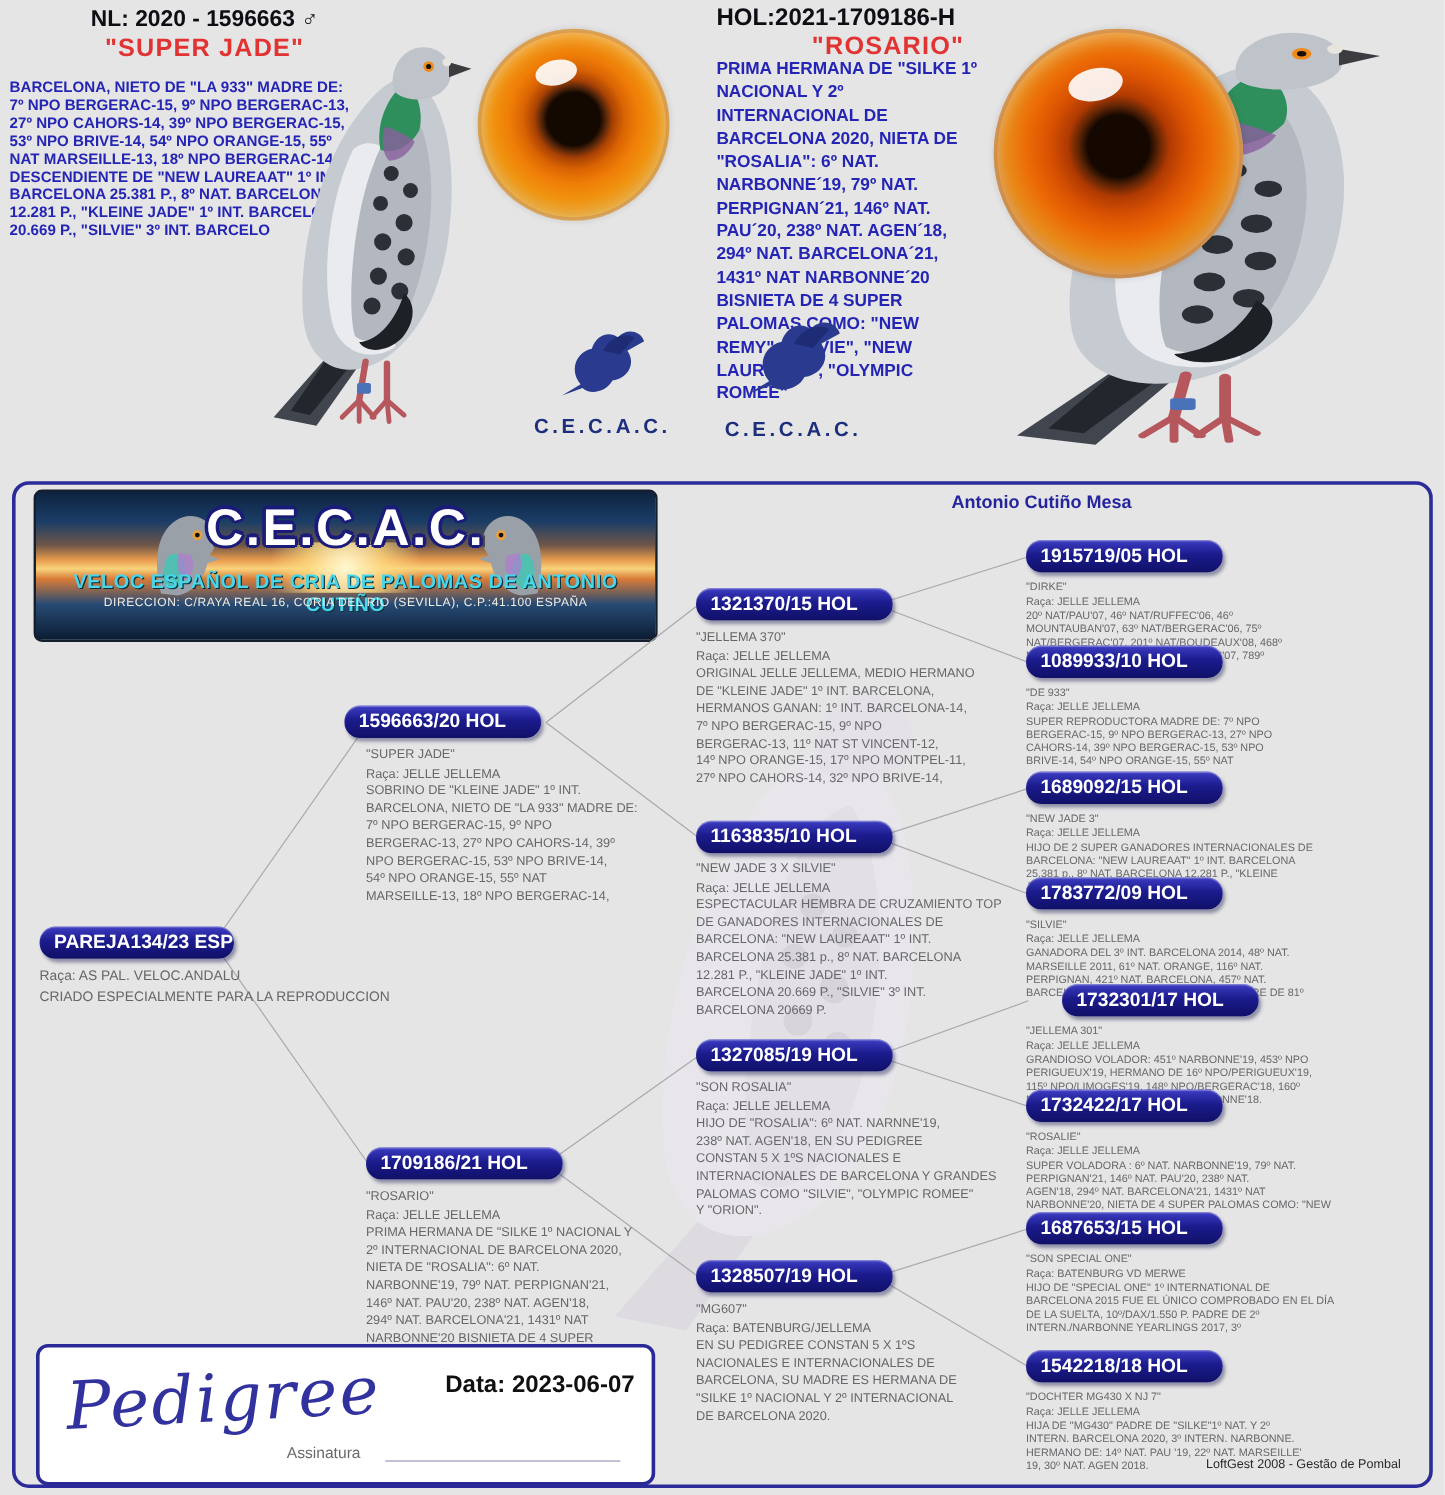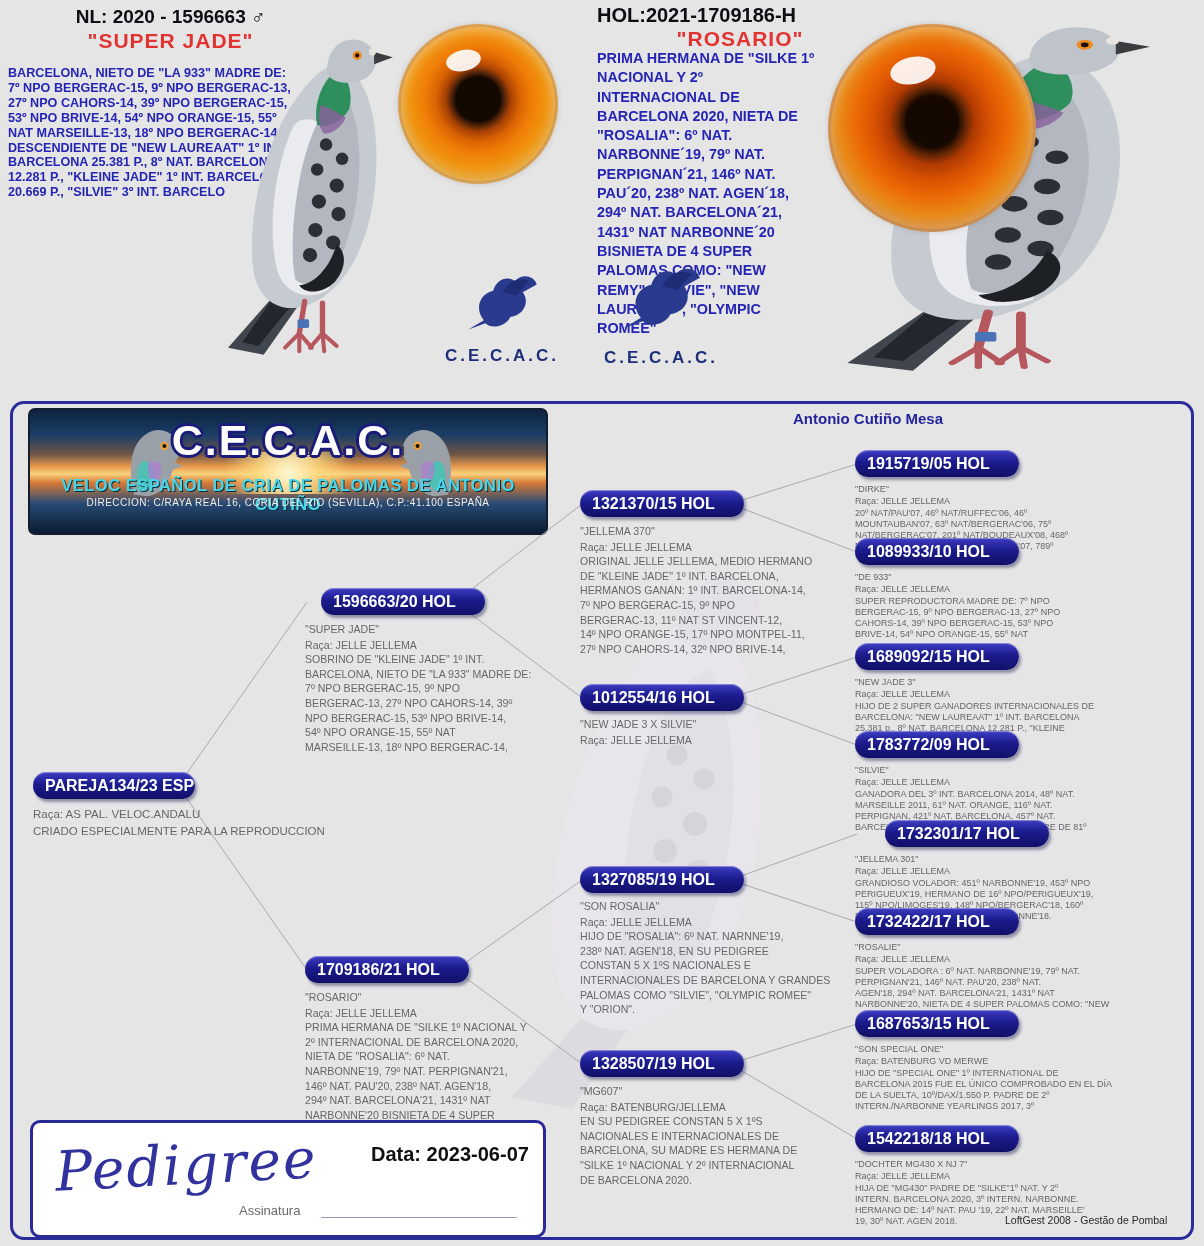--- a/index.html
+++ b/index.html
@@ -233,21 +233,21 @@
         <line x1="730" y1="1064" x2="857" y2="1139"></line>
     </g>
   </svg>
 
   <div class="abs ringbox" style="left:33px;top:772px;width:150px;">PAREJA134/23 ESP</div>
   <div class="abs ntxt t-g1" style="left:33px;top:806px;width:330px;">
     <div class="nrace">Raça: AS PAL. VELOC.ANDALU</div>
     <div class="ninfo">CRIADO  ESPECIALMENTE  PARA  LA  REPRODUCCION</div>
   </div>
 
-  <div class="abs ringbox w1" style="left:321px;top:588px;">1596663/20 HOL</div>
+  <div class="abs ringbox w1" style="left:287px;top:588px;">1596663/20 HOL</div>
   <div class="abs ntxt t-mid" style="left:305px;top:622px;width:256px;">
     <div class="nname">"SUPER JADE"</div>
     <div class="nrace">Raça: JELLE JELLEMA</div>
     <div class="ninfo">SOBRINO DE "KLEINE JADE" 1º INT.
 BARCELONA, NIETO DE "LA 933" MADRE DE:
 7º NPO BERGERAC-15,  9º NPO
 BERGERAC-13,   27º NPO CAHORS-14,  39º
 NPO BERGERAC-15,  53º NPO BRIVE-14,
 54º NPO ORANGE-15,  55º NAT
 MARSEILLE-13,  18º NPO BERGERAC-14,</div>
@@ -272,24 +272,31 @@
     <div class="nrace">Raça: JELLE JELLEMA</div>
     <div class="ninfo">ORIGINAL JELLE JELLEMA, MEDIO HERMANO
 DE "KLEINE JADE" 1º INT. BARCELONA,
 HERMANOS GANAN:  1º INT. BARCELONA-14,
 7º NPO BERGERAC-15,  9º NPO
 BERGERAC-13,  11º NAT ST VINCENT-12,
 14º NPO ORANGE-15, 17º NPO MONTPEL-11,
 27º NPO CAHORS-14,  32º NPO BRIVE-14,</div>
   </div>
 
-  <div class="abs ringbox w1" style="left:580px;top:684px;">1012554/16 HOL</div>
+  <div class="abs ringbox w1" style="left:580px;top:684px;">1163835/10 HOL</div>
   <div class="abs ntxt t-mid" style="left:580px;top:717px;width:264px;">
     <div class="nname">"NEW JADE 3 X SILVIE"</div>
     <div class="nrace">Raça: JELLE JELLEMA</div>
+    <div class="ninfo">ESPECTACULAR HEMBRA DE CRUZAMIENTO TOP
+DE GANADORES INTERNACIONALES DE
+BARCELONA:  "NEW LAUREAAT" 1º INT.
+BARCELONA 25.381 p., 8º NAT. BARCELONA
+12.281 P., "KLEINE JADE" 1º INT.
+BARCELONA 20.669 P., "SILVIE" 3º INT.
+BARCELONA 20669 P.</div>
   </div>
 
   <div class="abs ringbox w1" style="left:580px;top:866px;">1327085/19 HOL</div>
   <div class="abs ntxt t-mid" style="left:580px;top:899px;width:264px;">
     <div class="nname">"SON ROSALIA"</div>
     <div class="nrace">Raça: JELLE JELLEMA</div>
     <div class="ninfo">HIJO DE "ROSALIA": 6º NAT. NARNNE'19,
 238º NAT. AGEN'18, EN SU PEDIGREE
 CONSTAN 5 X 1ºS NACIONALES E
 INTERNACIONALES DE BARCELONA Y GRANDES

